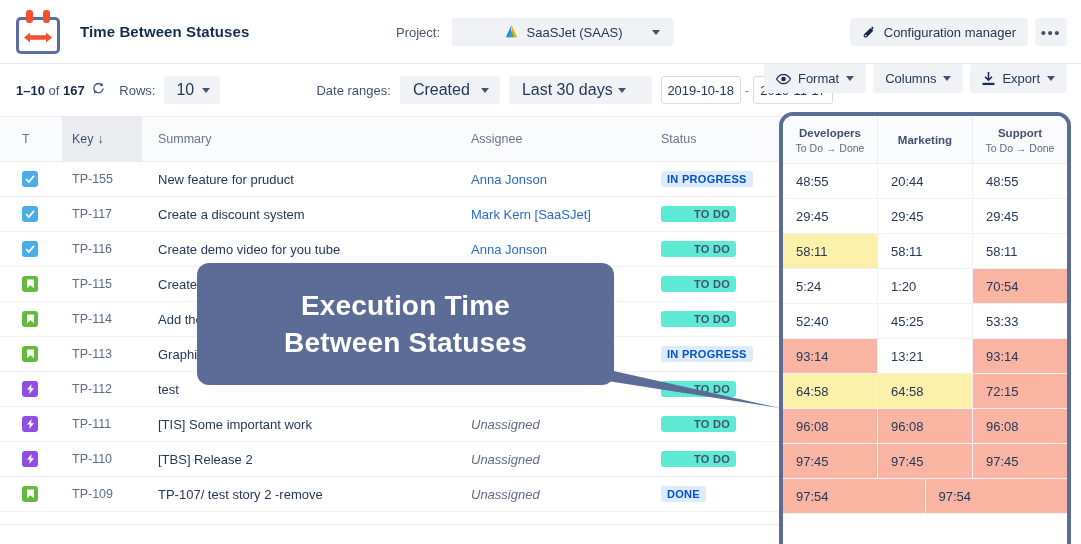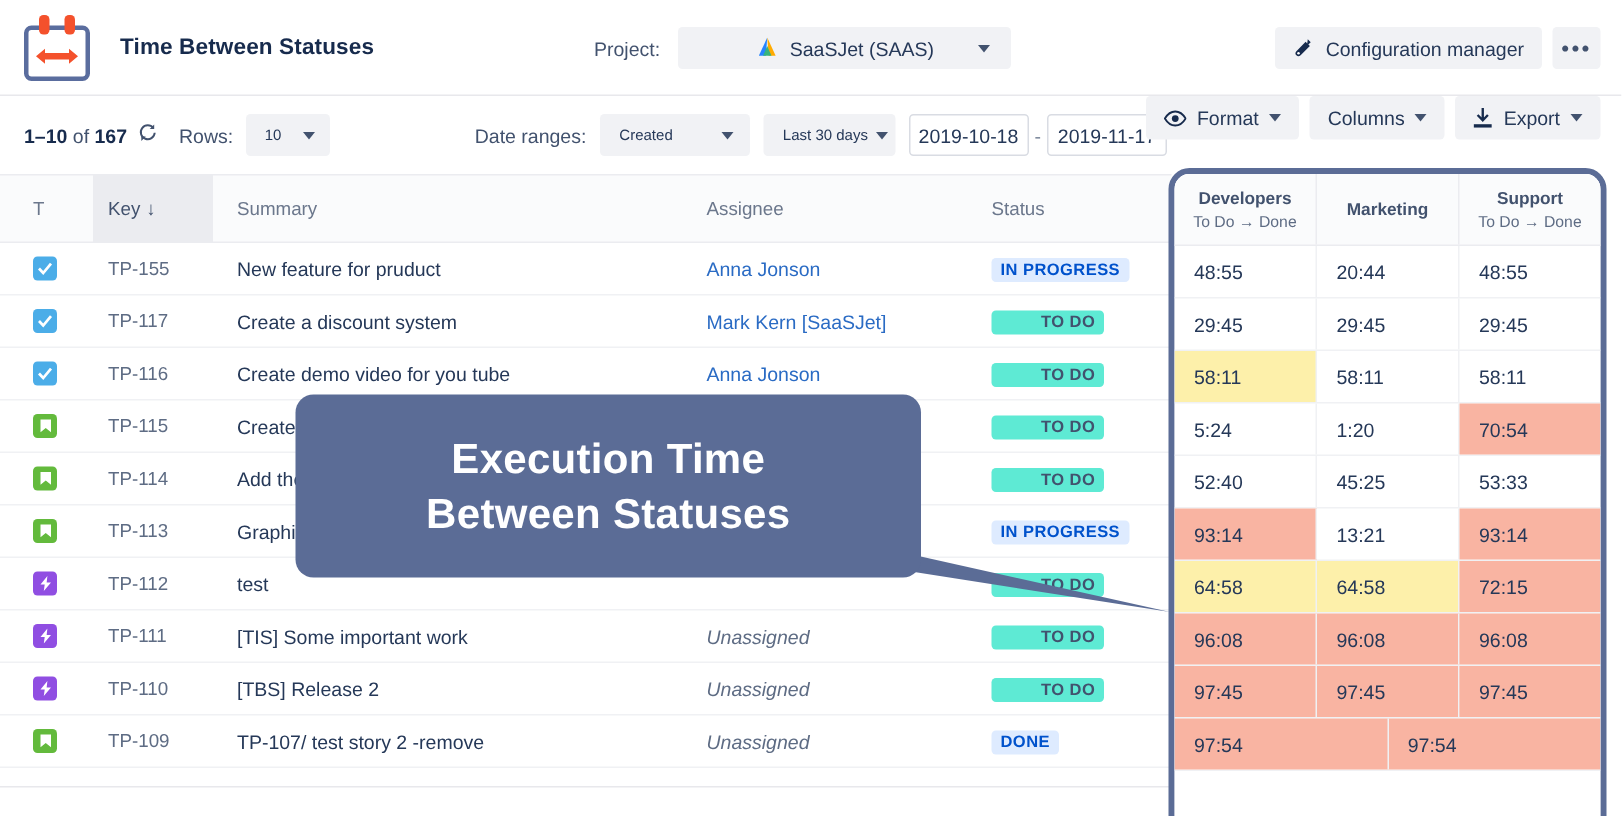--- a/index.html
+++ b/index.html
@@ -67,28 +67,28 @@
     position:absolute; left:0; top:64px; width:1081px; height:52px;
     display:flex; align-items:center;
   }
   .pager { margin-left:16px; font-size:13px; color:#42526e; }
   .pager b { color:#172b4d; font-weight:bold; }
   .refresh-ico { margin-left:4px; }
   .rows-label { margin-left:14px; font-size:13px; color:#42526e; }
   .sel {
     height:28px; background:#f1f2f5; border:none; border-radius:3px;
     display:inline-flex; align-items:center; position:relative;
-    font-size:10px; color:#253858; cursor:pointer; font-family:inherit;
+    font-size:16px; color:#253858; cursor:pointer; font-family:inherit;
   }
   .sel-rows { width:56px; margin-left:9px; padding-left:12px; }
   .sel-rows .caret { position:absolute; right:10px; }
   .dr-label { margin-left:96px; font-size:13px; color:#42526e; }
   .sel-created { width:100px; margin-left:9px; padding-left:13px; }
   .sel-created .caret { position:absolute; right:11px; }
-  .sel-last { margin-left:9px; padding:0 5px 0 13px; gap:5px; }
+  .sel-last { margin-left:9px; padding:0 26px 0 13px; gap:5px; }
   .date-in {
     height:28px; width:80px; border:1px solid #d9dce3; border-radius:3px;
     background:#fff; font-size:13px; color:#253858; text-align:center;
     font-family:inherit; margin-left:9px; padding:0;
   }
   .date-dash { margin:0 4px; color:#7a869a; font-size:13px; }
   .tb-right { position:absolute; right:14px; top:0; display:flex; gap:7px; }
   .tb-btn {
     height:29px; padding:0 12px; background:#f1f2f5; border:none; border-radius:3px;
     display:flex; align-items:center; gap:7px; font-size:13px; color:#253858;

